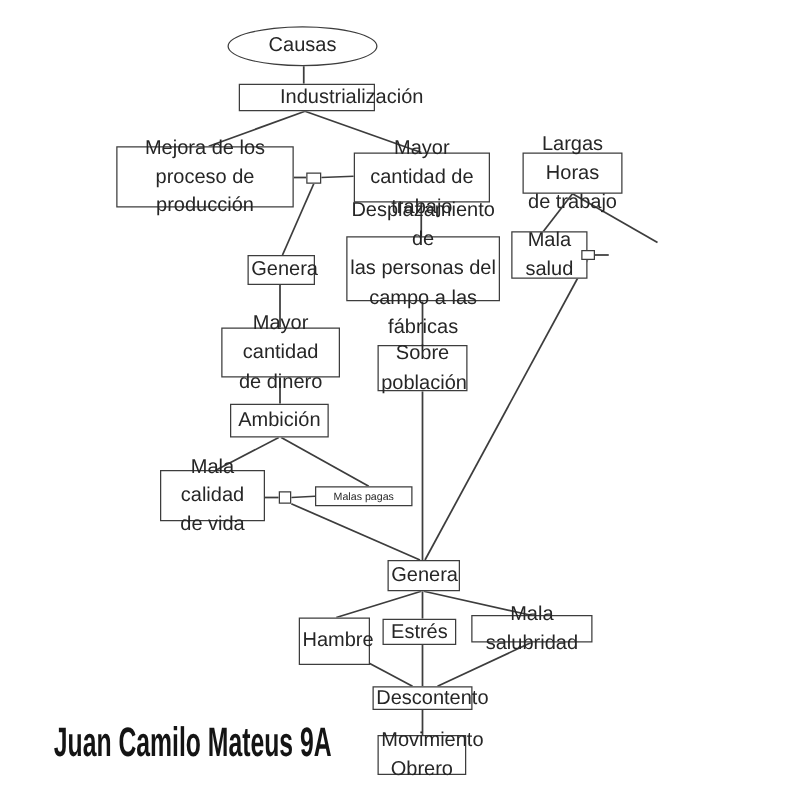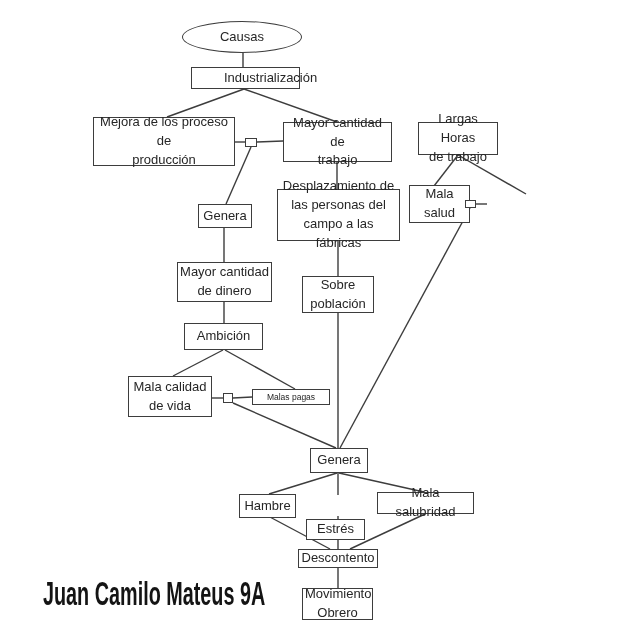--- a/index.html
+++ b/index.html
@@ -2,21 +2,21 @@
 <html><head>
 <meta charset="utf-8">
 <style>
   html,body{margin:0;padding:0;background:#ffffff;}
   .stage{position:relative;width:640px;height:640px;background:#ffffff;
          font-family:"Liberation Sans",sans-serif;overflow:hidden;}
   svg.edges{position:absolute;left:0;top:0;width:640px;height:640px;}
   svg.edges line{stroke:#3d3d3d;stroke-width:1.4;}
   .node{position:absolute;background:#ffffff;border:1.5px solid #3d3d3d;
         box-sizing:border-box;display:flex;align-items:center;justify-content:center;
-        text-align:center;font-size:13px;line-height:1.45;color:#262626;padding:1px 2px;}
+        text-align:center;font-size:16px;line-height:1.45;color:#262626;padding:1px 2px;}
   .node .lbl{white-space:pre-line;width:100%;}
   .ellipse{border-radius:50% / 50%;}
   .junction{position:absolute;background:#ffffff;border:1.4px solid #3d3d3d;box-sizing:border-box;}
   .small-text{font-size:8.5px;}
   .signature{position:absolute;left:43px;top:575px;font-size:33px;font-weight:700;
              color:#141414;transform:scaleX(0.6);transform-origin:0 0;white-space:nowrap;}
 </style>
 </head>
 <body>
 
@@ -112,25 +112,25 @@
   </div>
 
   <div class="node small-text" style="left:252px;top:389px;width:78px;height:16px;justify-content:flex-end;">
     <span class="lbl">Malas pagas</span>
   </div>
 
   <div class="node" style="left:310px;top:448px;width:58px;height:25px;">
     <span class="lbl">Genera</span>
   </div>
 
-  <div class="node" style="left:239px;top:494px;width:57px;height:24px;">
+  <div class="node" style="left:239px;top:494px;width:57px;height:38px;">
     <span class="lbl">Hambre</span>
   </div>
 
-  <div class="node" style="left:306px;top:495px;width:59px;height:21px;margin-top:24px;">
+  <div class="node" style="left:306px;top:495px;width:59px;height:21px;">
     <span class="lbl">Estrés</span>
   </div>
 
   <div class="node" style="left:377px;top:492px;width:97px;height:22px;">
     <span class="lbl">Mala salubridad</span>
   </div>
 
   <div class="node" style="left:298px;top:549px;width:80px;height:19px;">
     <span class="lbl">Descontento</span>
   </div>

